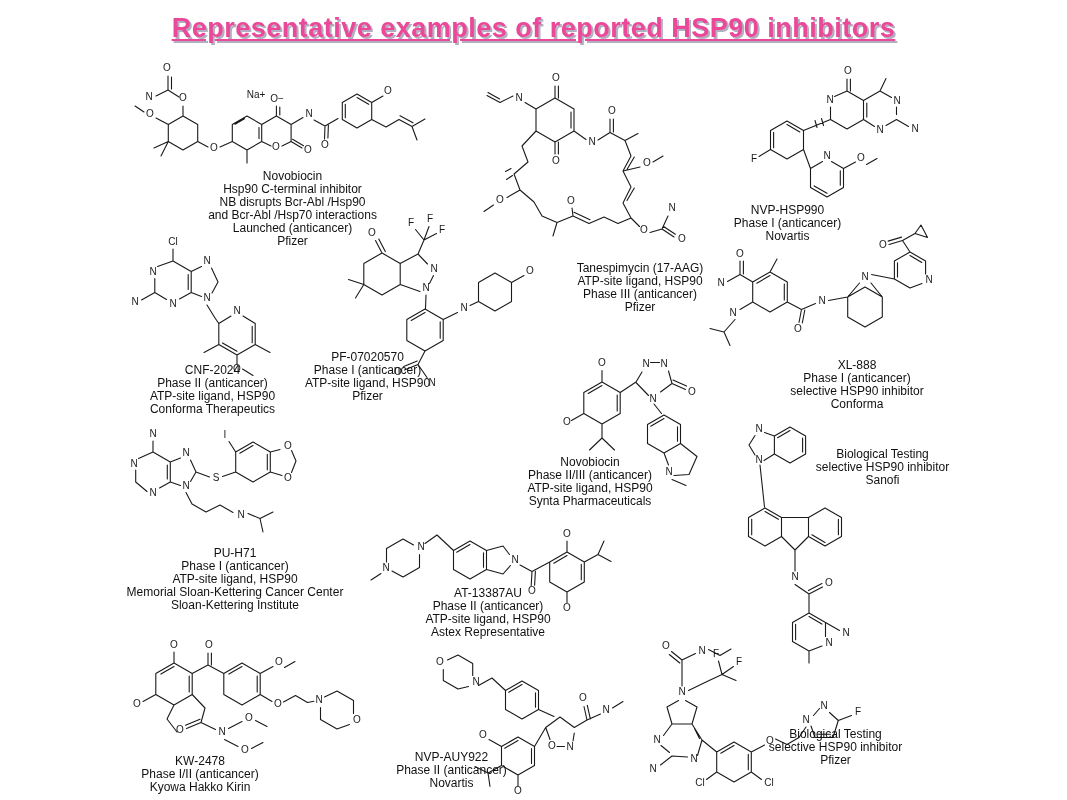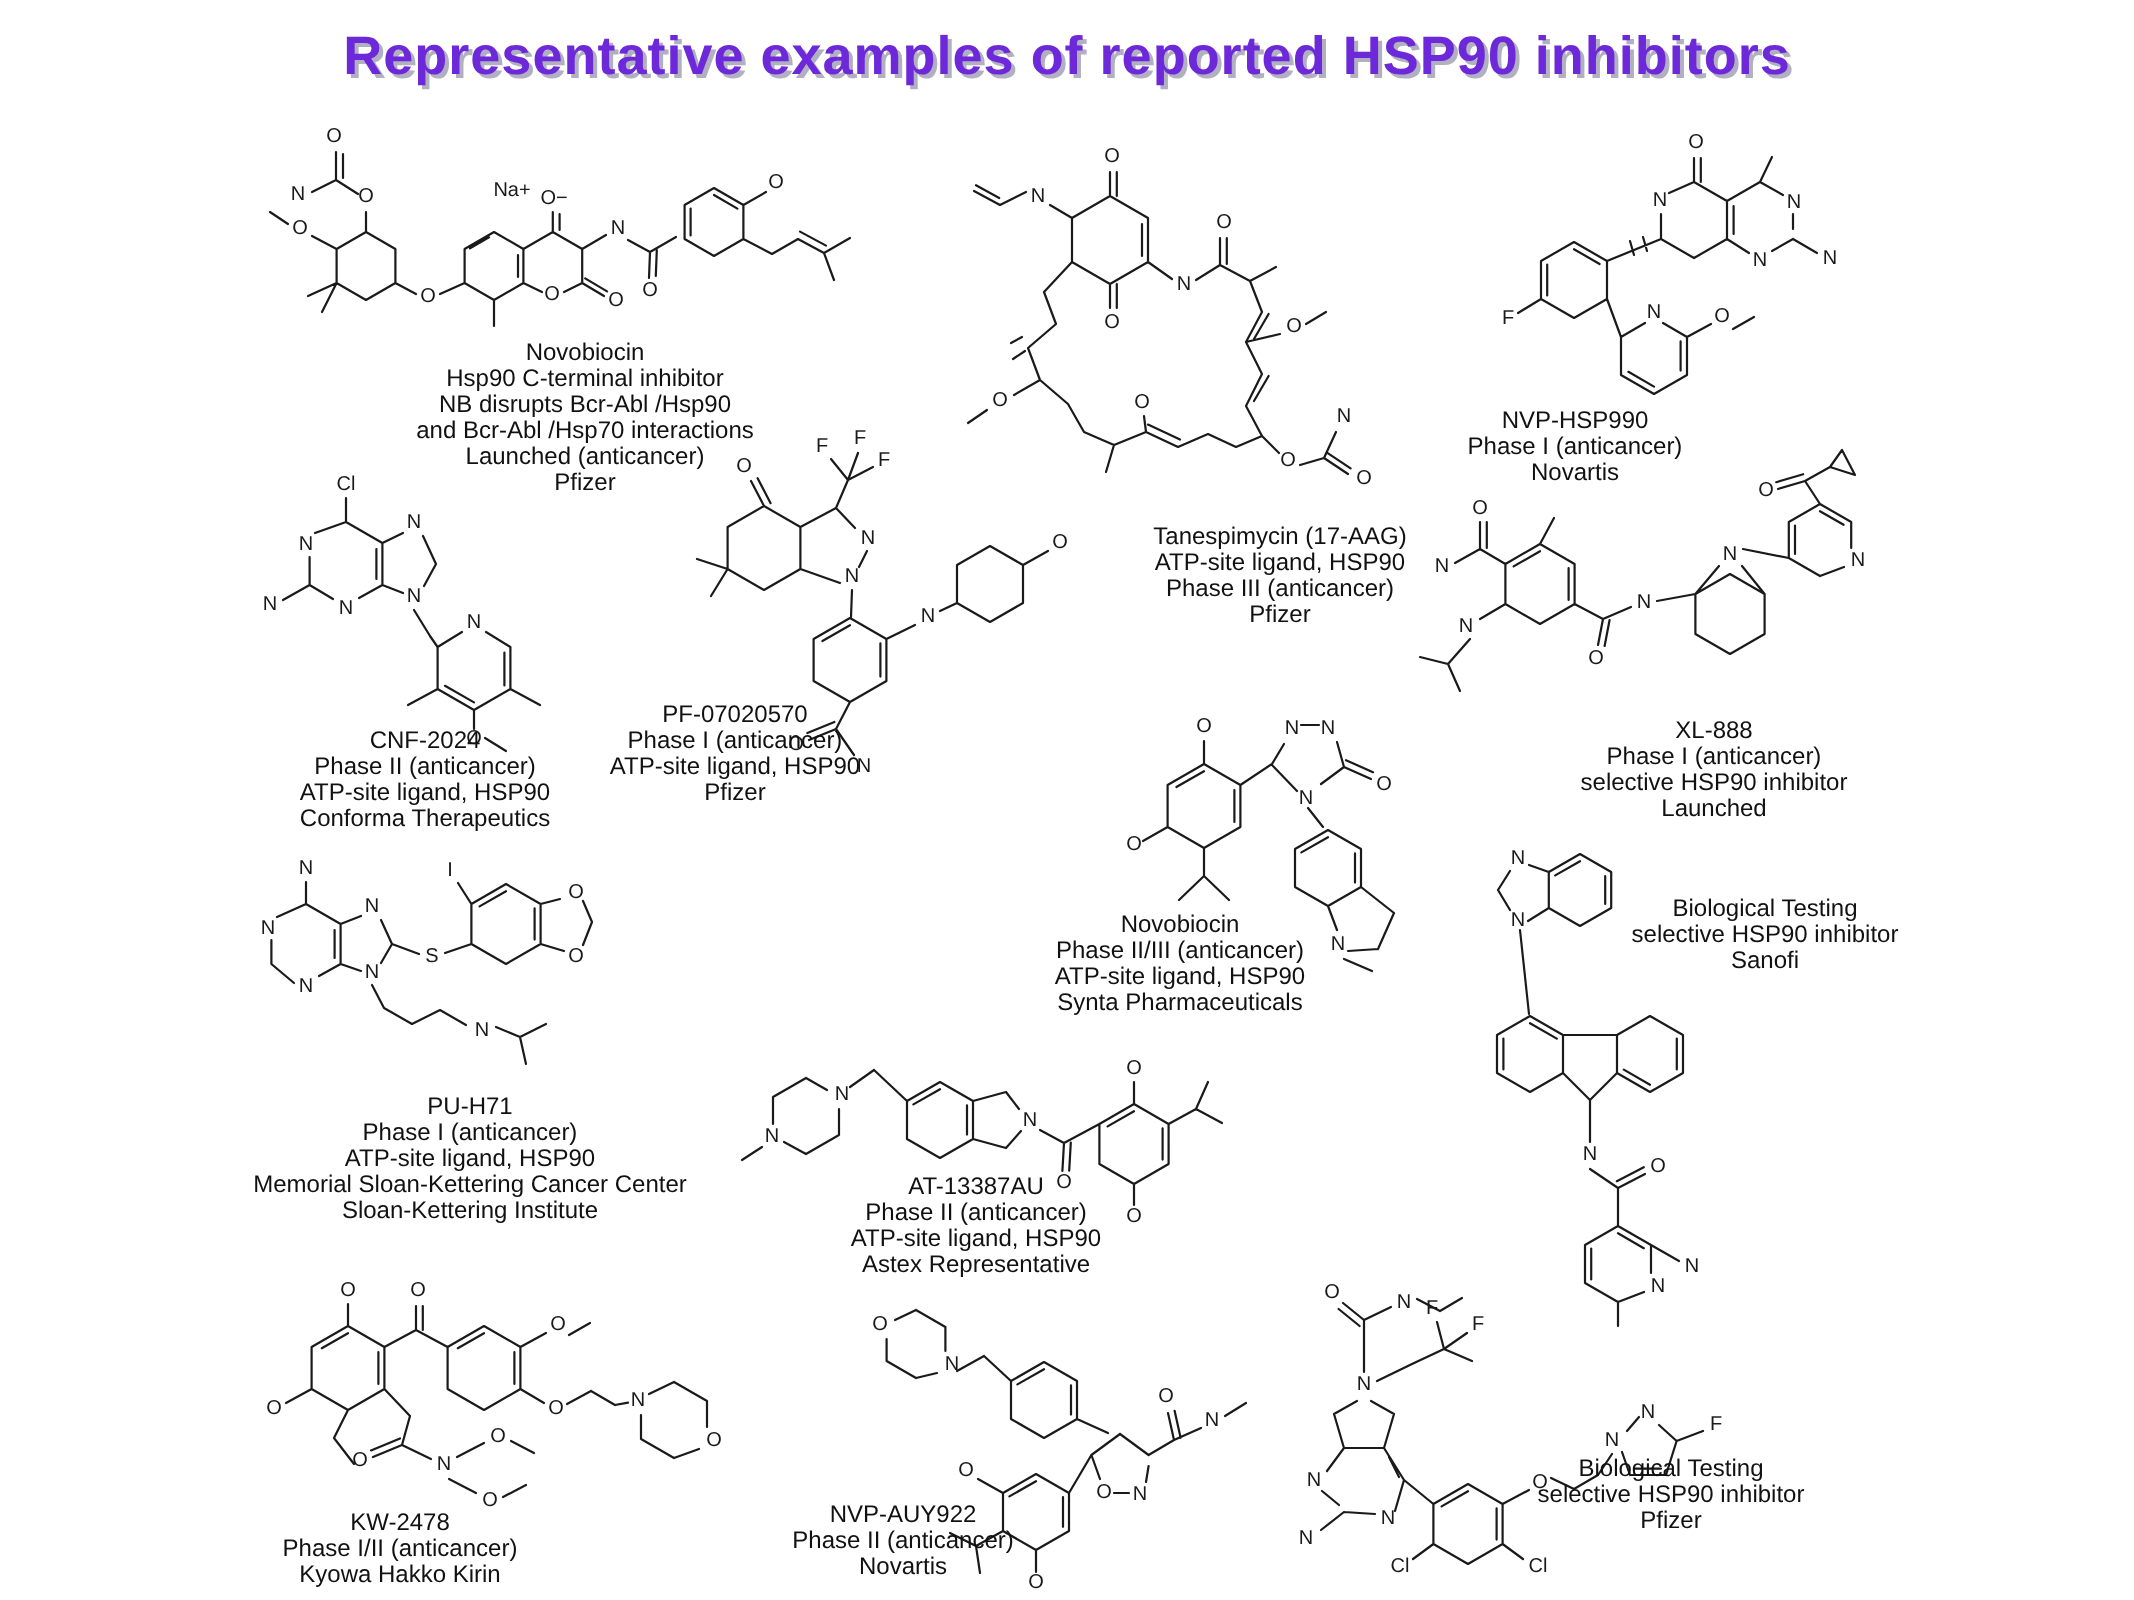--- a/index.html
+++ b/index.html
@@ -11,21 +11,21 @@
   .cap{position:absolute;text-align:center;font-size:12px;line-height:13px;color:#111;}
   .struct{position:absolute;}
   .struct path{stroke:#1a1a1a;stroke-width:1.1;fill:none;stroke-linecap:round;stroke-linejoin:round;}
   .struct text{fill:#1a1a1a;font-family:"Liberation Sans",sans-serif;font-size:10px;text-anchor:middle;}
 </style>
 </head>
 <body>
 
 <div class="canvas">
 
-  <div class="title" style="color: #6d28d9; text-shadow: rgb(176, 176, 192) 2px 2px 0px;">Representative examples of reported HSP90 inhibitors</div>
+  <div class="title" style="color: #ec4899; text-shadow: rgb(176, 176, 192) 2px 2px 0px; text-decoration: underline;">Representative examples of reported HSP90 inhibitors</div>
 
   <svg class="struct" style="left:95px;top:55px" width="350" height="120" viewBox="0 0 350 120">
     <g>
       <path d="M88,61 L102.7,69.5 L102.7,86.5 L88,95 L73.3,86.5 L73.3,69.5 Z M88,61 L88,51 M84,42 L73,35 M73,35 L73,21 M76.5,34 L76.5,22 M73,35 L61,41 M73.3,69.5 L61,63 M49,57 L40,51 M73.3,86.5 L59,93 M73.3,86.5 L66,101 M102.7,86.5 L113,92 M125,92 L137.3,86.5 M152,61 L166.7,69.5 L166.7,86.5 L152,95 L137.3,86.5 L137.3,69.5 Z M152,95 L152,108 M166.7,69.5 L181.4,61 L196.1,69.5 L196.1,86.5 M166.7,86.5 L176,91 M187,91 L196.1,86.5 M181.4,61 L181.4,51 M184.8,60 L184.8,52 M196.1,69.5 L208,62.5 M219,65 L230,71 M230,71 L229.5,84 M233.4,70 L232.9,83 M230,71 L243,63.5 M262,39 L276.7,47.5 L276.7,64.5 L262,73 L247.3,64.5 L247.3,47.5 Z M276.7,47.5 L288,41 M276.7,64.5 L291,72 L304,64.5 L317,71.5 M305,60.8 L318,67.8 M317,71.5 L330,64 M317,71.5 L322,85 M196.1,86.5 L207,93 M197.6,84.2 L208.5,90.7 M149.5,63.7 L140,69.2 M164,72.5 L164,83.5 M262,42.5 L273.7,49.3 M250.3,49.3 L250.3,62.7"></path>
     </g>
     <text x="88" y="46">O</text>
     <text x="72" y="16">O</text>
     <text x="54" y="45">N</text>
     <text x="55" y="62">O</text>
     <text x="119" y="96">O</text>
@@ -250,21 +250,21 @@
     <div>PF-07020570</div>
     <div>Phase I (anticancer)</div>
     <div>ATP-site ligand, HSP90</div>
     <div>Pfizer</div>
   </div>
 
   <div class="cap" style="left:762px;top:359px;width:190px">
     <div>XL-888</div>
     <div>Phase I (anticancer)</div>
     <div>selective HSP90 inhibitor</div>
-    <div>Launched</div>
+    <div>Conforma</div>
   </div>
 
   <div class="cap" style="left:495px;top:456px;width:190px">
     <div>Novobiocin</div>
     <div>Phase II/III (anticancer)</div>
     <div>ATP-site ligand, HSP90</div>
     <div>Synta Pharmaceuticals</div>
   </div>
 
   <div class="cap" style="left:795px;top:448px;width:175px">

